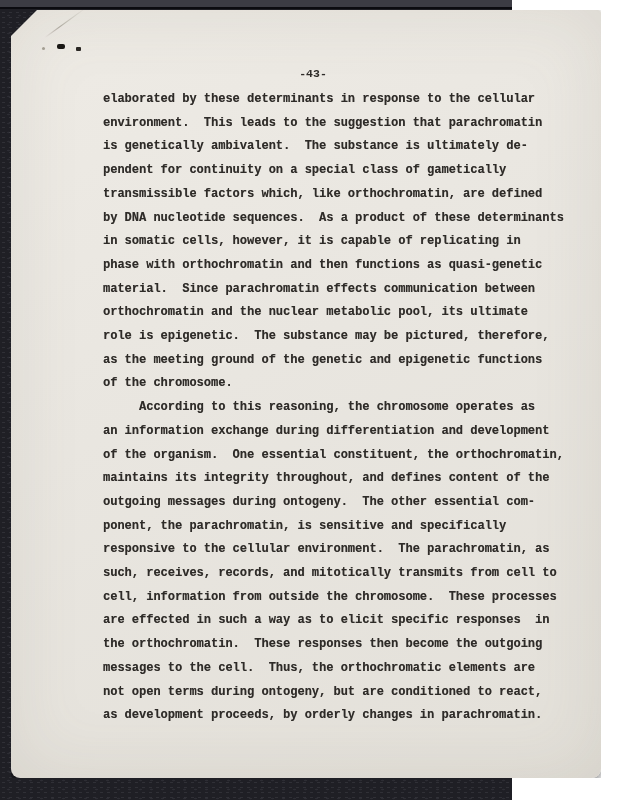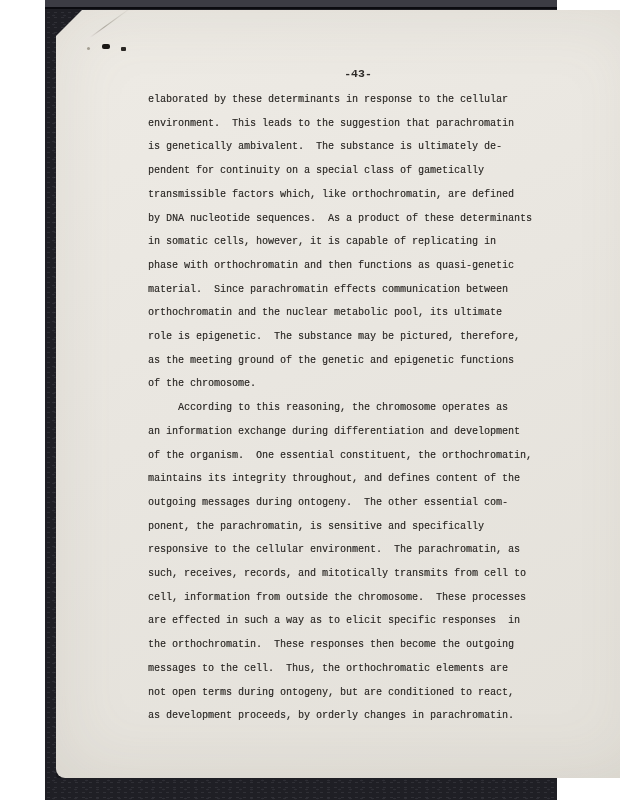--- a/index.html
+++ b/index.html
@@ -12,21 +12,20 @@
   .scene {
     position: relative;
     width: 512px;
     height: 800px;
     background-color: #1f1f25;
     background-image:
       radial-gradient(rgba(150,150,158,0.14) 1px, transparent 1.4px),
       radial-gradient(rgba(95,95,102,0.22) 1px, transparent 1.3px);
     background-size: 7px 5px, 11px 9px;
     background-position: 0 0, 3px 2px;
-    margin-left: 45px;
   }
   .mat-top {
     position: absolute;
     top: 0; left: 0; right: 0;
     height: 7px;
     background: #3c3c44;
     border-bottom: 2px solid #0b0b10;
   }
   .paper {
     position: absolute;
@@ -67,22 +66,22 @@
     font-size: 11.5px;
     line-height: 15px;
     color: #2e2b28;
     white-space: pre;
   }
   .text-block {
     position: absolute;
     left: 92px;
     top: 78px;
     font-family: "Liberation Mono", "DejaVu Sans Mono", monospace;
-    font-weight: 400;
-    font-size: 10px;
+    font-weight: 700;
+    font-size: 12px;
     line-height: 23.7px;
     color: #2e2b28;
     white-space: pre;
     text-shadow: 0.2px 0.2px 0.35px rgba(46,43,40,0.5);
   }
 </style>
 </head>
 <body>
 
 <div class="scene">

